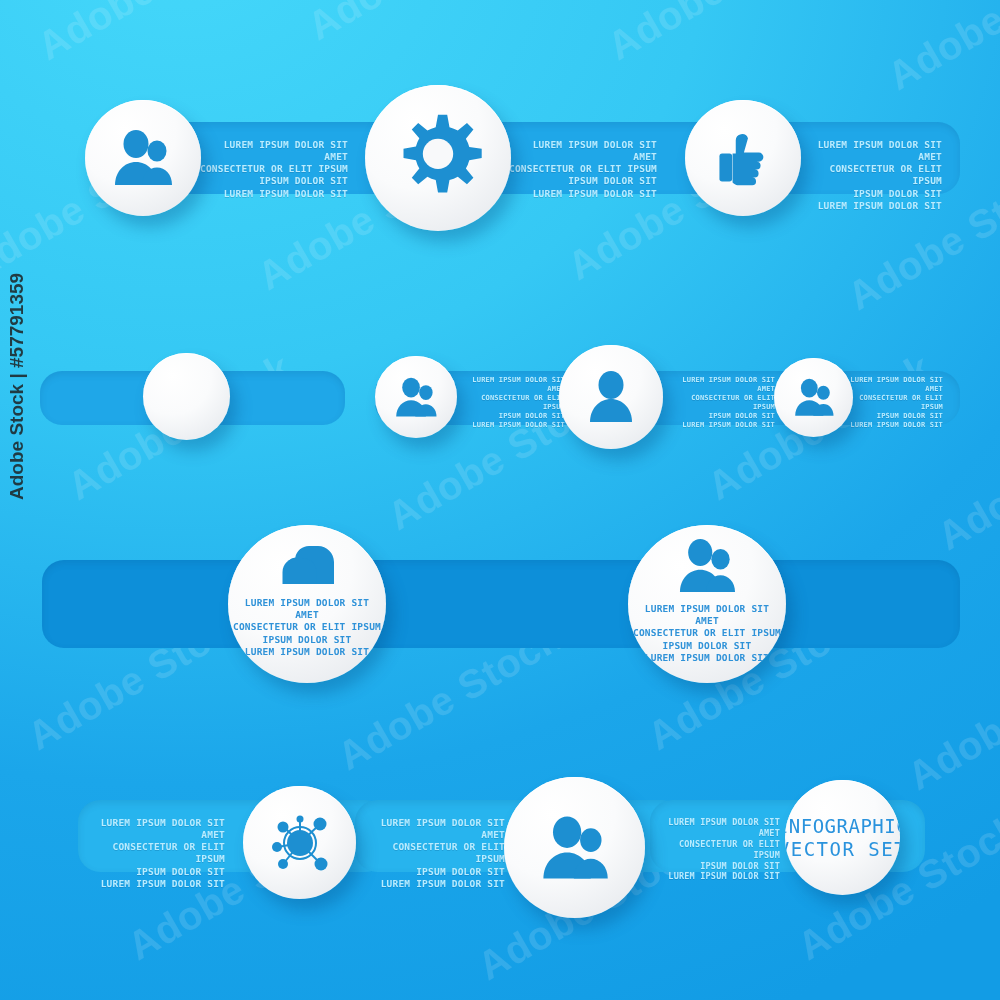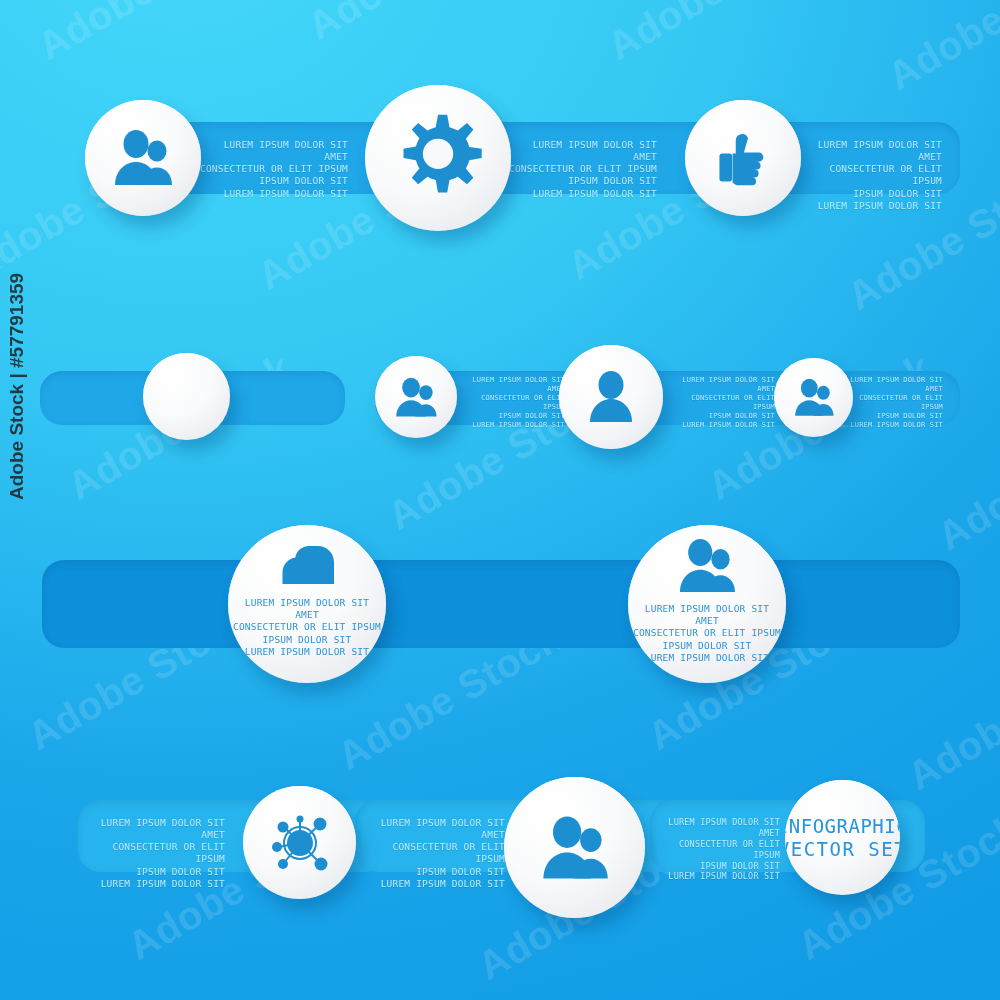--- a/index.html
+++ b/index.html
@@ -63,20 +63,21 @@
   
   .txt{
     position:absolute;
     font-family:"DejaVu Sans Mono", monospace;
     color:#b9ecff;
     line-height:1.28;
     white-space:pre-line;
     letter-spacing:.2px;
     text-shadow:0 1px 0 rgba(0,60,105,.18);
     pointer-events:none;
+    font-weight:bold;
   }
   .txt.r   { text-align:right; }
   .txt.c   { text-align:center; }
   .txt.on-white{ color:#2f92d8; text-shadow:none; }
 
   .brand{
     font-family:"DejaVu Sans Mono", monospace;
     color:#2a93dd;text-align:center;line-height:1.18;
     letter-spacing:.5px;
   }

